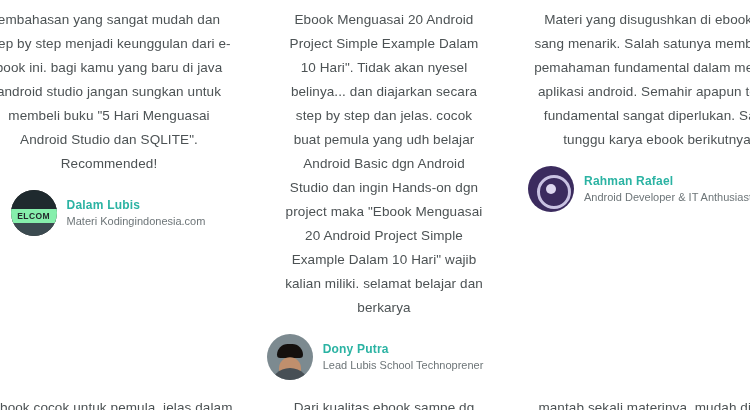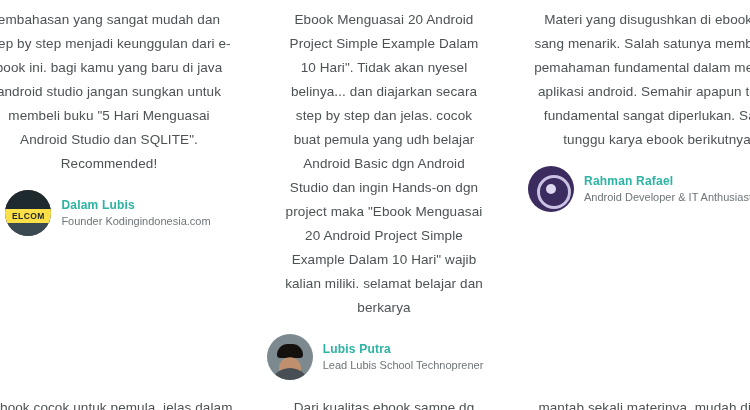--- a/index.html
+++ b/index.html
@@ -103,21 +103,21 @@
     background: #2f3b44;
   }
 
   
   .av-welcome { background: #2f2f2f; }
   .av-welcome .band {
     position: absolute;
     left: 0; right: 0;
     top: 42%;
     height: 14px;
-    background: #fde047;
+    background: #86efac;
   }
   .av-welcome .band span {
     display: block;
     text-align: center;
     font-size: 8.5px;
     line-height: 14px;
     font-weight: bold;
     color: #23292b;
     letter-spacing: 0.4px;
   }
@@ -170,35 +170,35 @@
       <div class="person shift-left">
         <div class="avatar av-welcome">
           <div class="top"></div>
           <div class="bot"></div>
           <div class="band">
             <span>ELCOM</span>
           </div>
         </div>
         <div class="meta">
           <div class="name">Dalam Lubis</div>
-          <div class="role">Founder Kodingindonesia.com</div>
+          <div class="role">Materi Kodingindonesia.com</div>
         </div>
       </div>
     </div>
 
     <div class="cell c2">
       <div class="quote">Ebook Menguasai 20 Android Project Simple Example Dalam 10 Hari". Tidak akan nyesel belinya... dan diajarkan secara step by step dan jelas. cocok buat pemula yang udh belajar Android Basic dgn Android Studio dan ingin Hands-on dgn project maka "Ebook Menguasai 20 Android Project Simple Example Dalam 10 Hari" wajib kalian miliki. selamat belajar dan berkarya</div>
       <div class="person">
         <div class="avatar av-dony">
           <div class="hair"></div>
           <div class="face"></div>
           <div class="body"></div>
         </div>
         <div class="meta">
-          <div class="name">Lubis Putra</div>
+          <div class="name">Dony Putra</div>
           <div class="role">Lead Lubis School Technoprener</div>
         </div>
       </div>
     </div>
 
     <div class="cell c3">
       <div class="quote right-clip">Materi yang disugushkan di ebook ini sang menarik. Salah satunya membantu pemahaman fundamental dalam membu aplikasi android. Semahir apapun tetap fundamental sangat diperlukan. Saya tunggu karya ebook berikutnya</div>
       <div class="person shift-right">
         <div class="avatar av-rahman">
           <div class="ring"></div>

